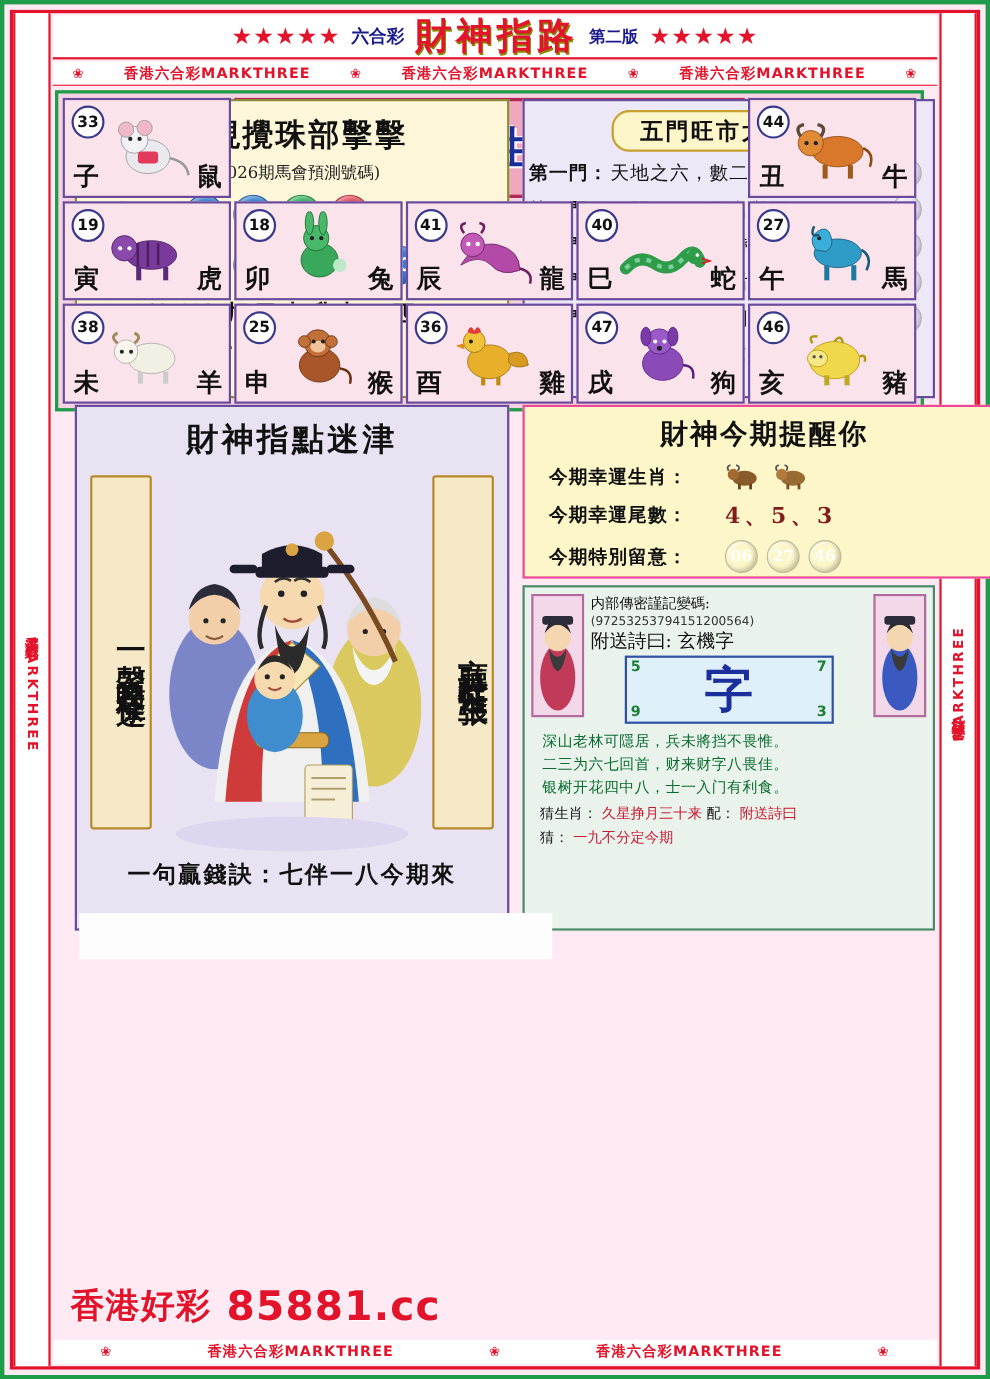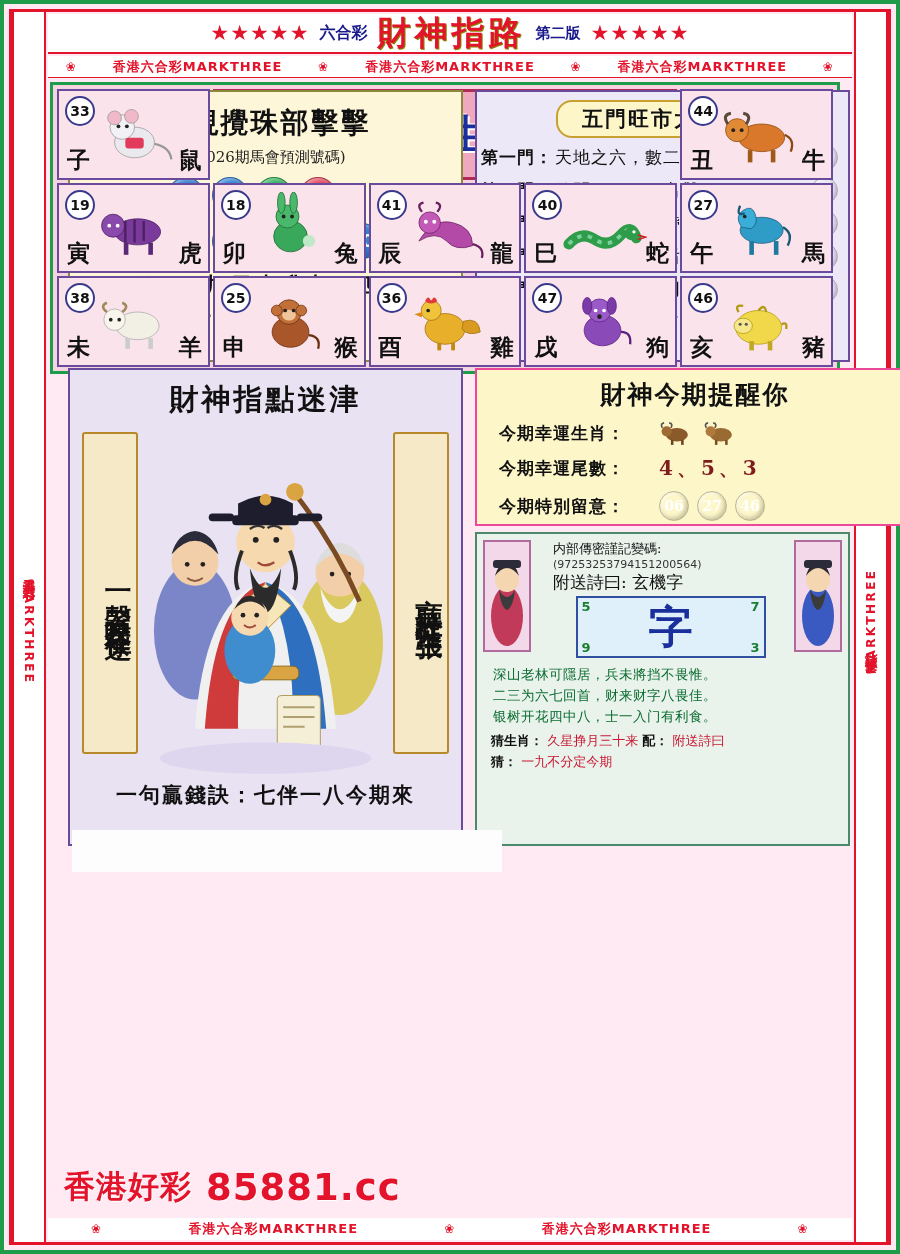--- a/index.html
+++ b/index.html
@@ -196,21 +196,21 @@
   
   #panel-secret {
     left:425px; top:450px; width:375px; height:314px;
     background:#e9f3ec; border:2px solid #4a8a6a;
   }
   .sec-top { display:flex; padding:6px 6px 0 6px; }
   .sec-card {
     width:48px; height:112px; border:2px solid #b06a9c; background:#f3d8ea;
     display:flex; align-items:center; justify-content:center; overflow:hidden;
   }
-  .sec-mid { flex:1; padding:0 6px;margin-left:16px; }
+  .sec-mid { flex:1; padding:0 6px; }
   .sec-line1 { font-size:13px; color:#111; font-family:"DejaVu Serif","Liberation Serif",serif; }
   .sec-digits { font-size:11px; color:#333; letter-spacing:0px; }
   .sec-line2 { font-size:17px; color:#111; font-family:"DejaVu Serif","Liberation Serif",serif; }
   .glyph-box {
     position:relative; margin:2px auto 0 auto; width:190px; height:62px;
     background:#dff0fb; border:2px solid #2f4fa0;
     display:flex; align-items:center; justify-content:center;
   }
   .glyph-box .big {
     font-size:44px; font-weight:bold; color:#1a2f9c;
@@ -220,21 +220,21 @@
   .cnr.tl{left:4px;top:1px;} .cnr.tr{right:4px;top:1px;}
   .cnr.bl{left:4px;bottom:1px;} .cnr.br{right:4px;bottom:1px;}
   .sec-poem {
     margin:6px 16px 0 16px; font-size:13.5px; color:#0a6b2f; line-height:1.55;
     font-family:"DejaVu Serif","Liberation Serif",serif; letter-spacing:.5px;
   }
   .sec-guess {
     margin:4px 14px 0 14px; font-size:13px; color:#c81832; line-height:1.6;
     font-family:"DejaVu Serif","Liberation Serif",serif;
   }
-  .sec-guess .k { color:#111;font-weight:bold; }
+  .sec-guess .k { color:#111; }
 
   
   #mask-white {
     position:absolute; left:22px; top:748px; width:430px; height:42px;
     background:#fdfdfd;
   }
 
   
   #panel-zodiac {
     left:10px; top:792px; width:790px; height:292px;

